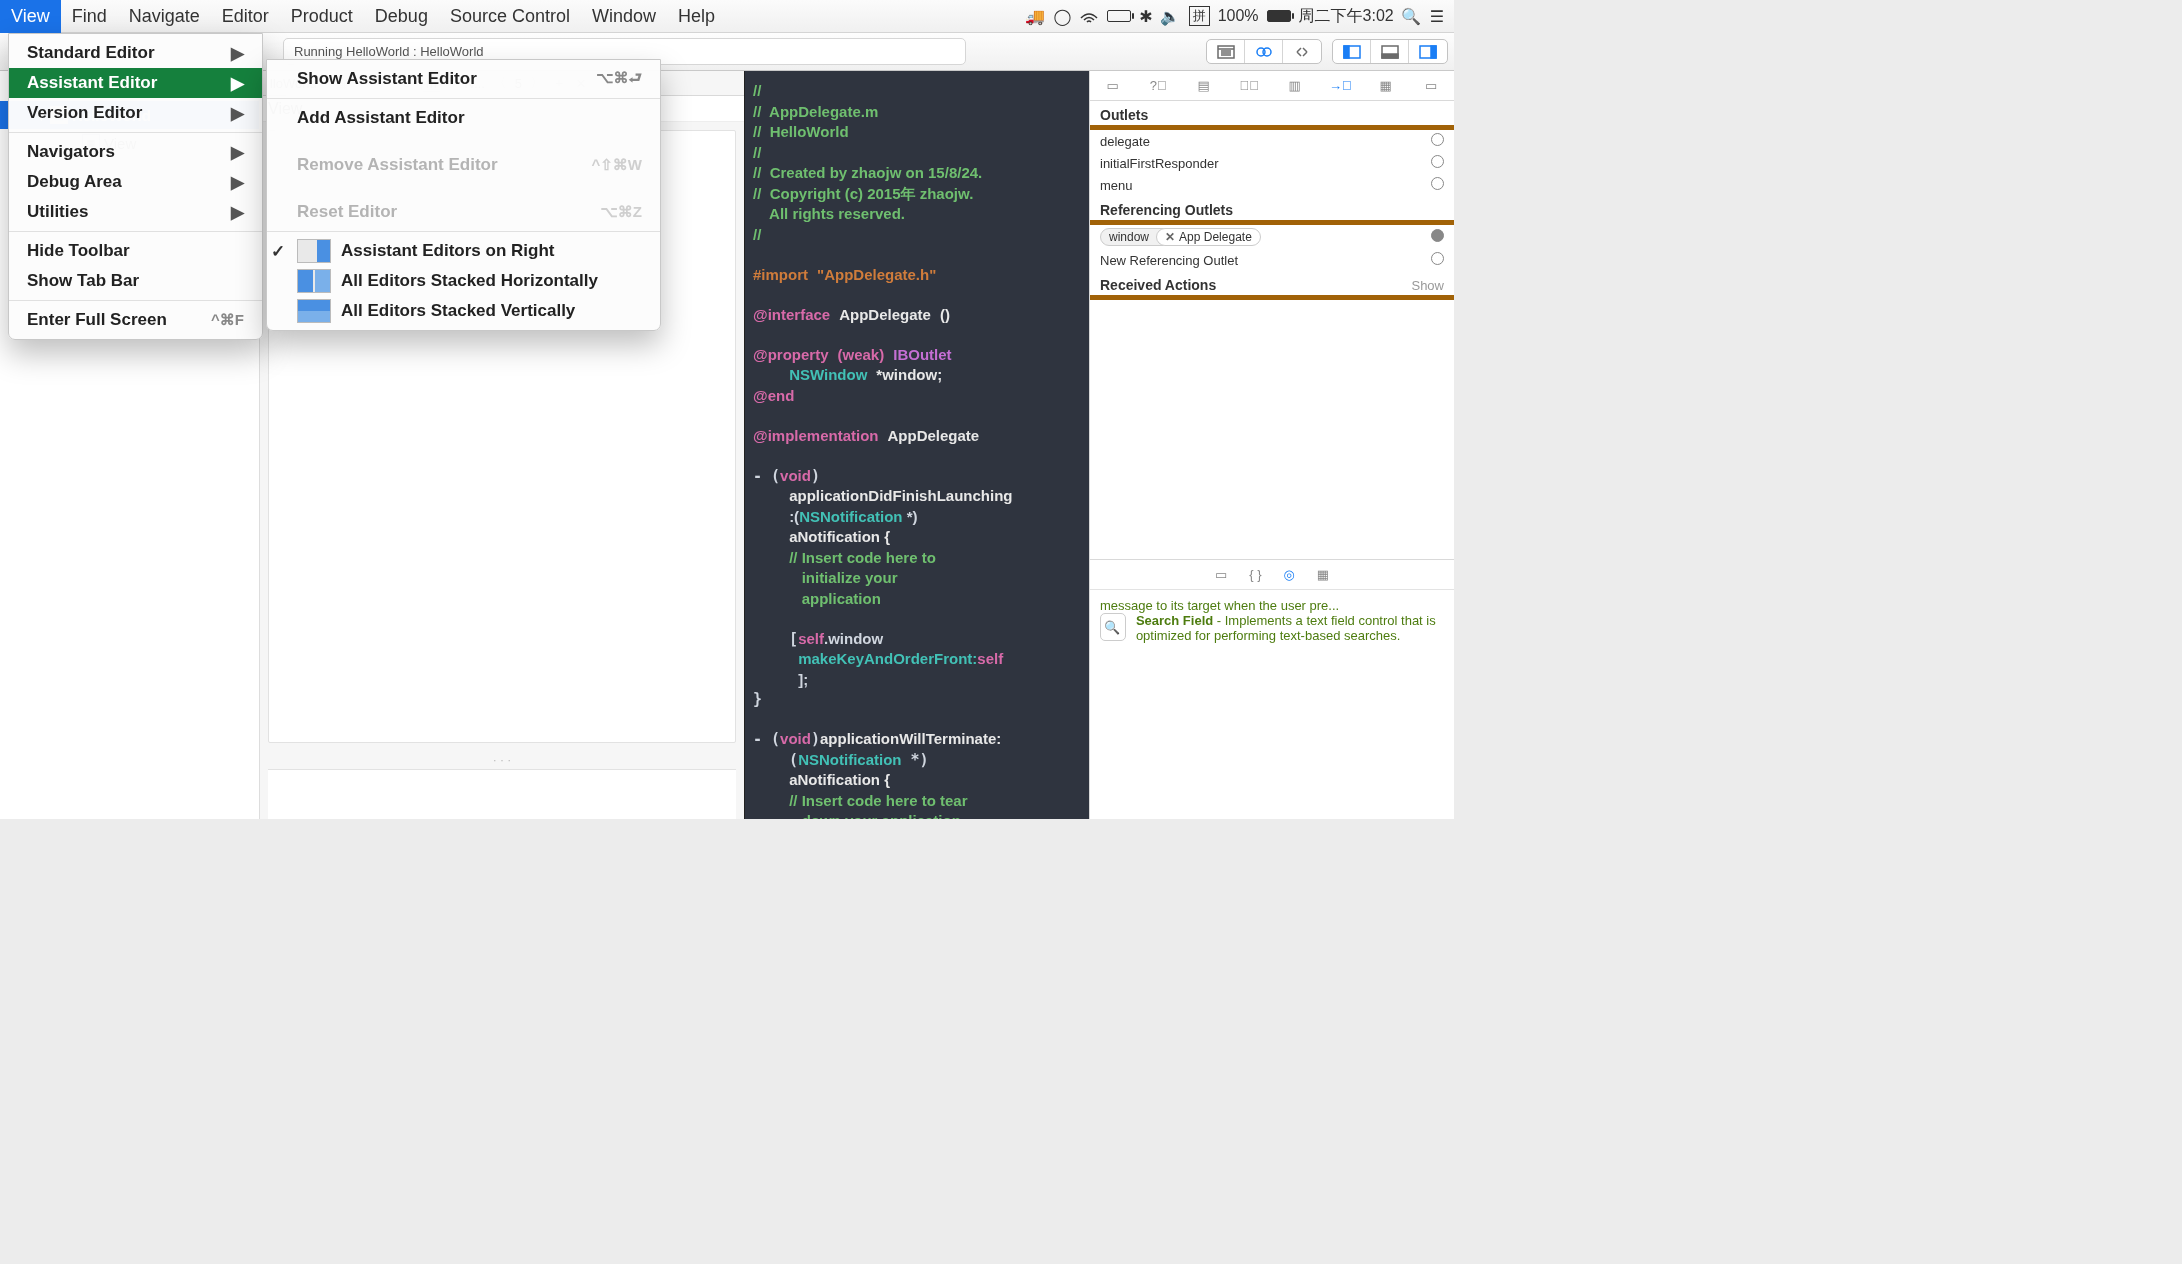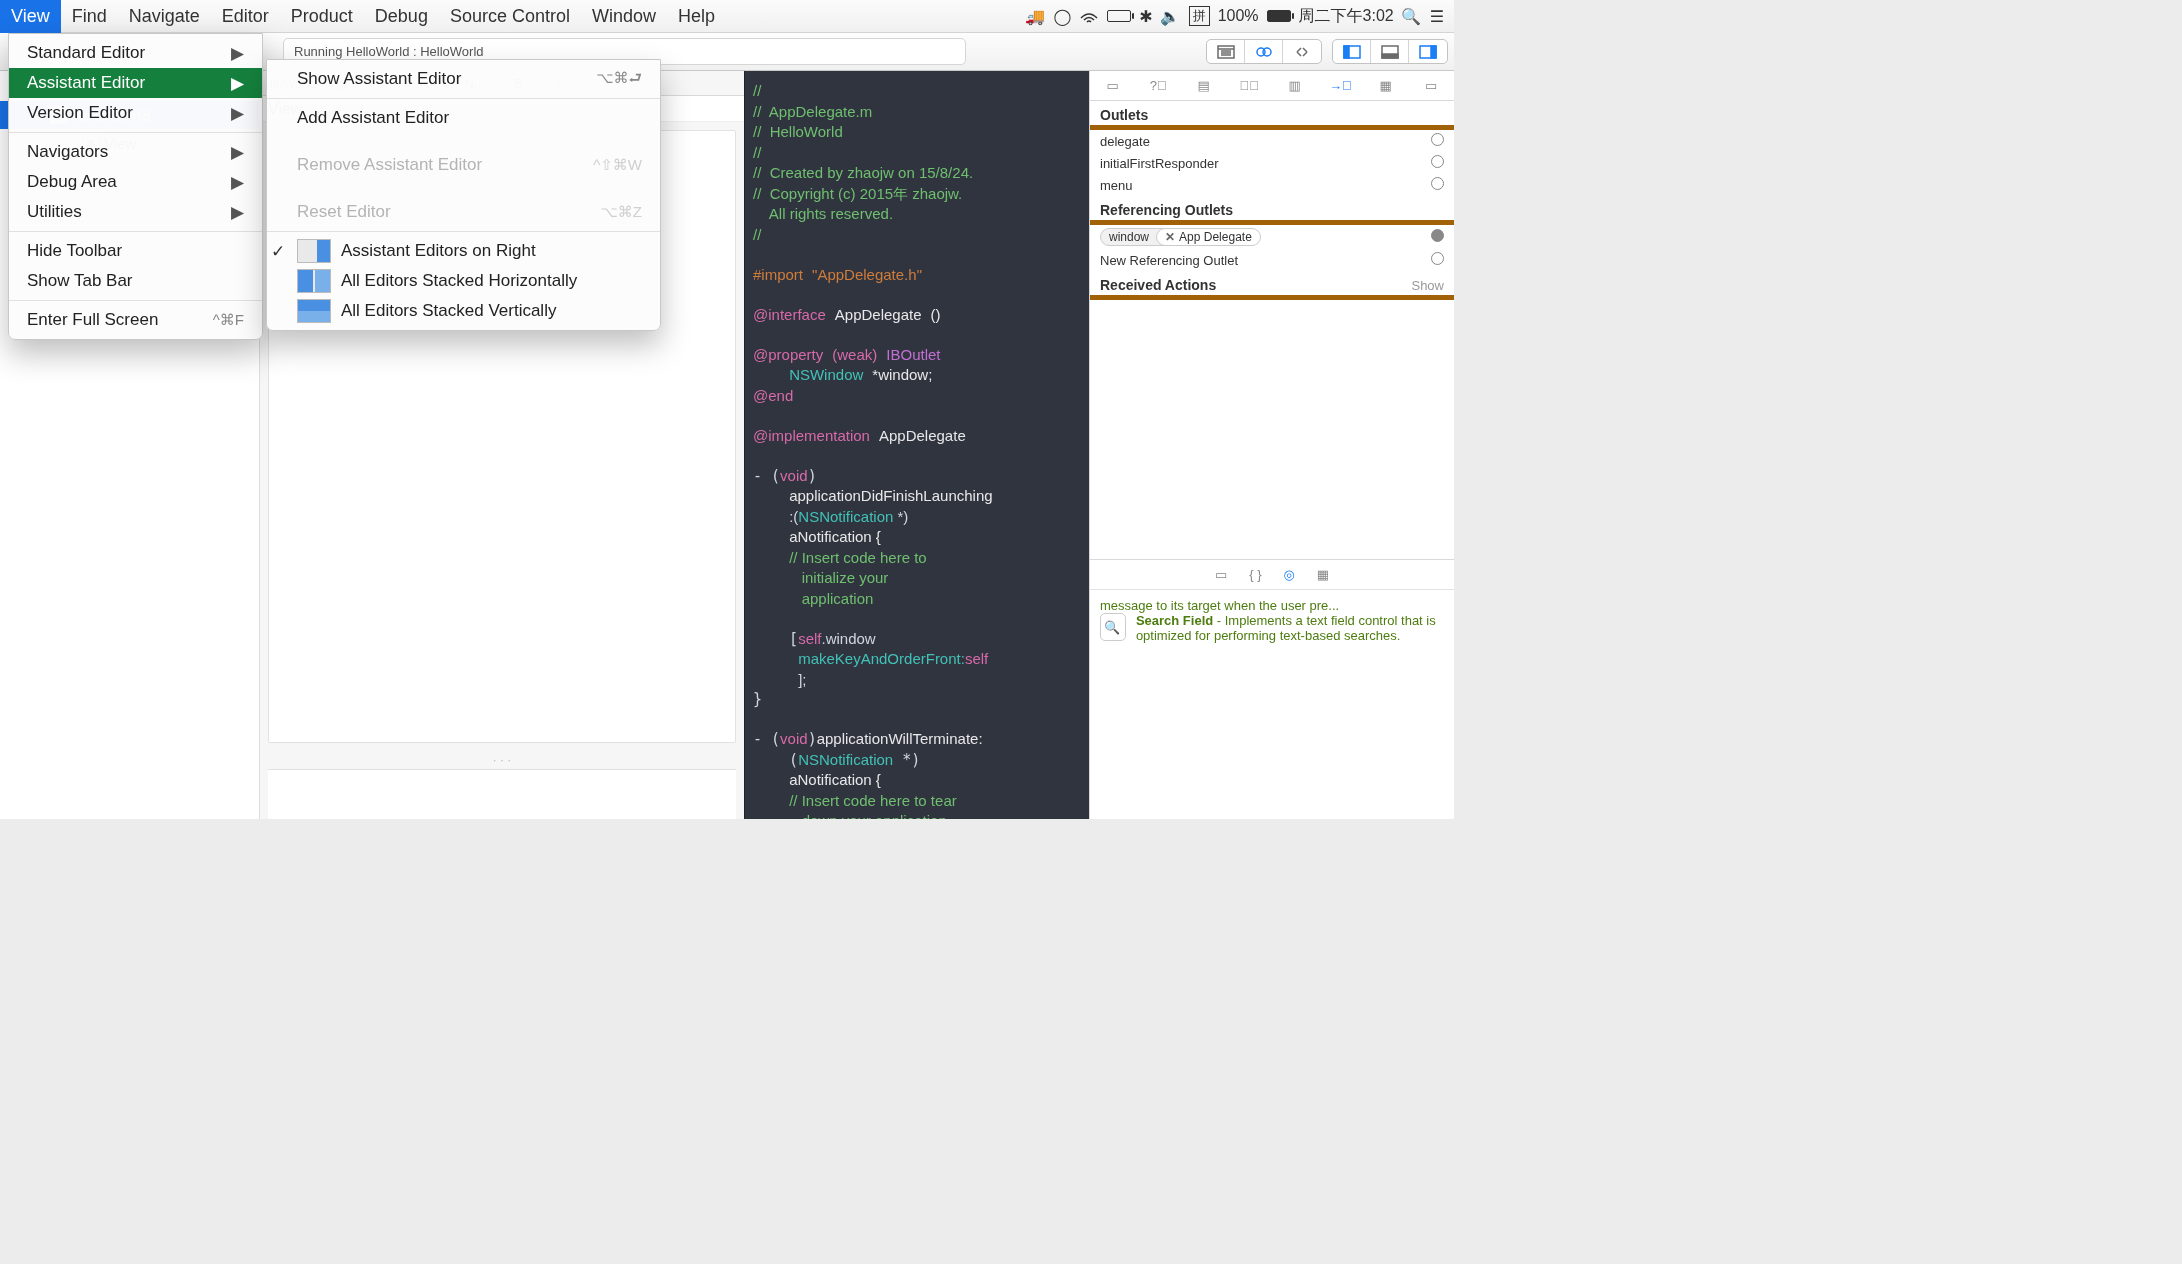--- a/index.html
+++ b/index.html
@@ -28,21 +28,21 @@
 .pathbar { height:25px; background:#f6f6f6; border-bottom:1px solid #d9d9d9; display:flex; align-items:center; font-size:13px; color:#444; padding-left:6px; }
 .pathbar .crumb { padding: 0 4px; }
 .pathbar .sep { color:#bbb; padding:0 2px;}
 .pathbar .iconbtn { width:22px; height:22px; display:flex;align-items:center;justify-content:center; color:#888;}
 .pathbar .nbox{border:1px solid #ccc;border-radius:3px;padding:0 4px;margin:0 2px;}
 
 
 .workspace { display:flex; height: calc(819px - 33px - 38px); }
 .navcol { width: 260px; background:#fff; border-right:1px solid #ddd;}
 .centercol { flex:1; background:#f6f6f6; display:flex; flex-direction:column; min-width:0;}
-.asstcol { width:345px; background:#2f343f; color:#ccc; display:flex; flex-direction:column; border-left:1px solid #222;}
+.asstcol { width:345px; background:#2f343f; color:#ccc; display:flex; flex-direction:column; border-left:1px solid #222;font-weight:bold;}
 .inspcol { width:365px; background:#fff; border-left:1px solid #d8d8d8; display:flex;flex-direction:column;}
 
 
 .tree { padding-top:2px; font-size:15px;}
 .trow { height:28px; display:flex; align-items:center; padding-left:8px; gap:4px;}
 .trow.sel{ background:#1a72e8; color:#fff;}
 .trow .disc { width:12px; text-align:center; color:#777;}
 .trow.sel .disc{color:#fff;}
 .trow .ticon{ width:18px; height:18px; display:inline-flex; align-items:center; justify-content:center;}
 .trow.indent1{padding-left:34px;}
@@ -75,21 +75,21 @@
 .lib-tabs{height:30px;display:flex;align-items:center;justify-content:center;gap:22px;border-bottom:1px solid #e3e3e3;}
 .lib-tabs .lt{color:#888;}
 .lib-tabs .lt.blue{color:#1a7ef5;}
 .lib-body{flex:1;padding:8px 10px;font-size:13px;color:#4d7c0f;}
 .lib-item{display:flex;gap:10px;align-items:flex-start;}
 .searchbox{width:46px;height:28px;border:1px solid #ccc;border-radius:5px;display:flex;align-items:center;justify-content:center;}
 
 
 .menu-layer{position:absolute;top:33px;left:8px;z-index:50;}
 .menu{background:rgba(252,252,252,0.98);border:1px solid #c8c8c8;border-radius:0 0 7px 7px;box-shadow:0 14px 30px rgba(0,0,0,0.25);padding:4px 0;font-size:17px;color:#222;min-width:255px;}
-.menu .mi{height:30px;display:flex;align-items:center;padding:0 18px;position:relative;}
+.menu .mi{height:30px;display:flex;align-items:center;padding:0 18px;position:relative;font-weight:bold;}
 .menu .mi .arr{margin-left:auto;color:#555;}
 .menu .mi.sel{background:#15803d;color:#fff;}
 .menu .mi.sel .arr{color:#fff;}
 .menu .mi.disabled{color:#b4b4b4;margin-top:17px;}
 .menu hr{border:none;border-top:1px solid #e0e0e0;margin:4px 0;}
 .menu .kb{margin-left:auto;color:#888;font-size:15px;}
 .menu .mi.disabled .kb{color:#cfcfcf;}
 .submenu{position:absolute;left:258px;top:26px;min-width:395px;}
 .menu .mi .chk{position:absolute;left:4px;color:#333;}
 .menu .mi .layimg{width:34px;height:24px;margin-right:10px;background:#e9e9e9;border:1px solid #bbb;position:relative;}

